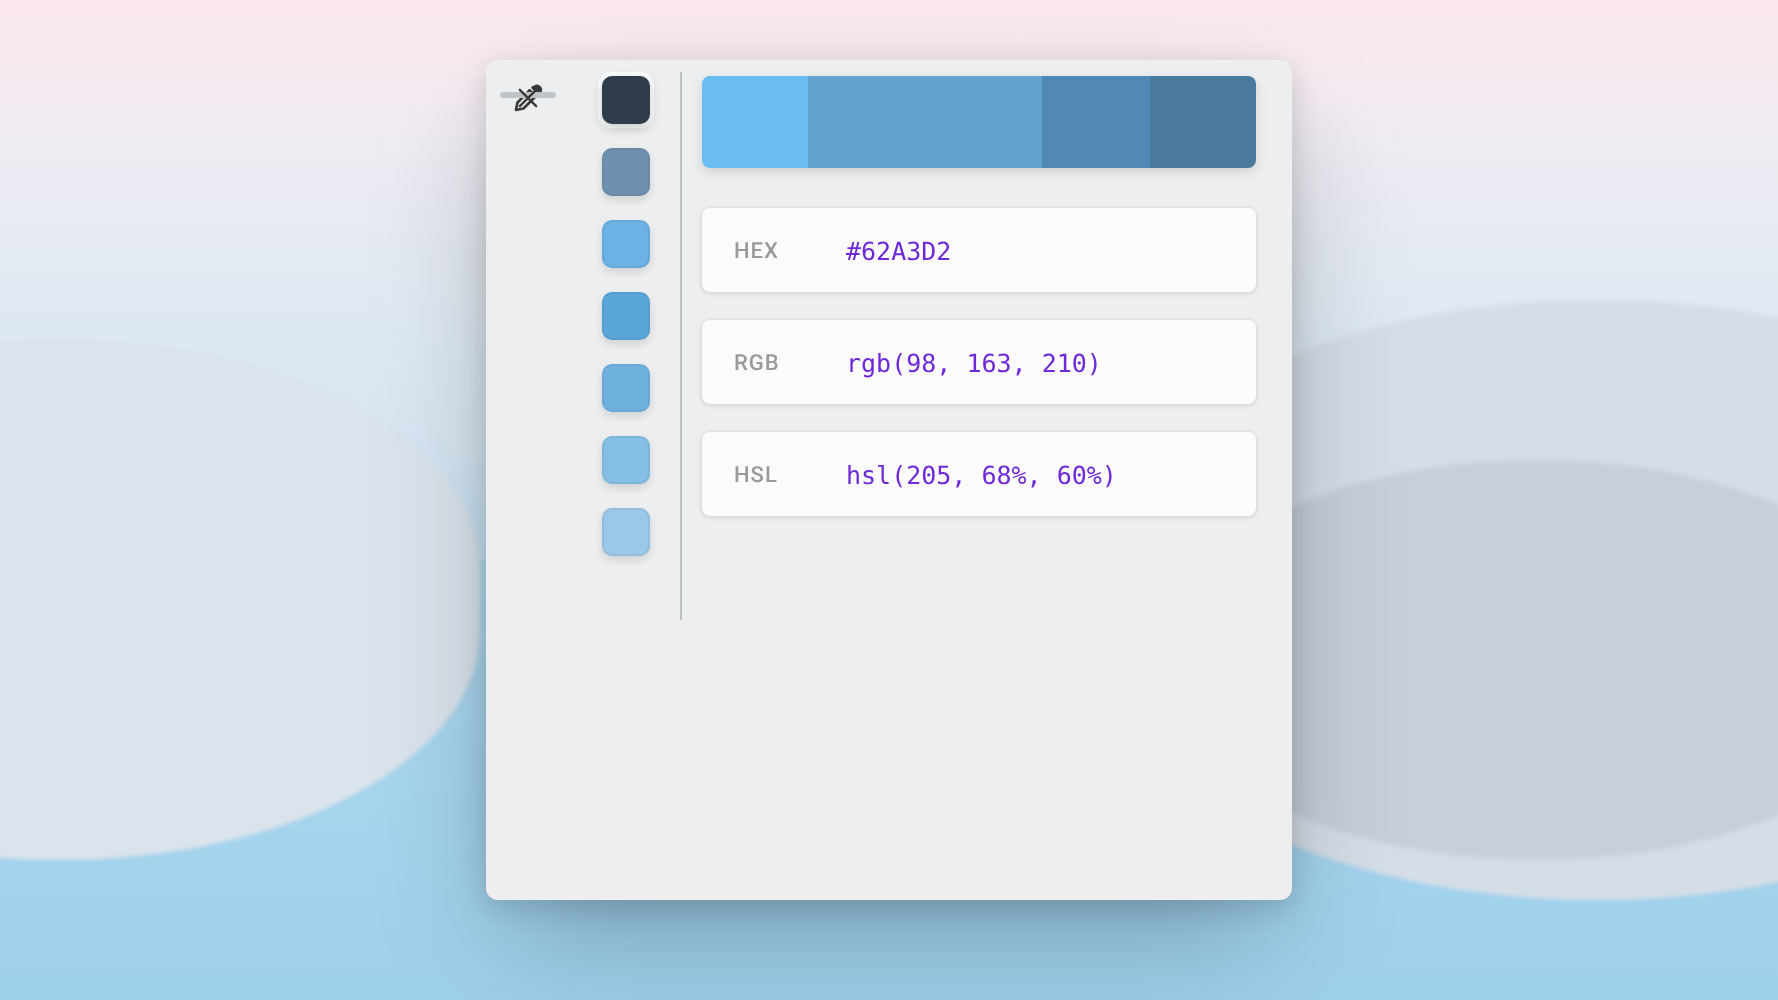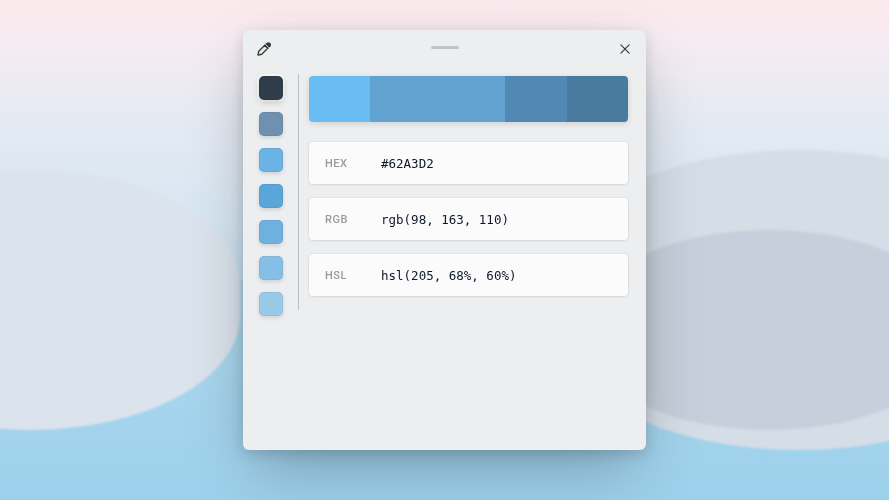--- a/index.html
+++ b/index.html
@@ -12,39 +12,39 @@
     
     .bg { position:absolute; inset:0; z-index:0; pointer-events:none; }
     .hill-l { position:absolute; left:-180px; top:170px; width:420px; height:260px; background:#dbe3ec; border-radius:50%/44%; filter:blur(1px); }
     .hill-r1 { position:absolute; right:-160px; top:150px; width:500px; height:300px; background:#d5dde7; border-radius:50%/44%; filter:blur(1px); }
     .hill-r2 { position:absolute; right:-60px; top:230px; width:360px; height:200px; background:#c6cfdb; border-radius:50%/44%; filter:blur(1px); }
     .water { position:absolute; left:0; right:0; bottom:0; height:220px; background:linear-gradient(180deg,#b0daf0 0%,#9dd0eb 100%); }
     .window {
       position:absolute; left:243px; top:30px; width:403px; height:420px;
       background:#eceeef; border-radius:6px;
       box-shadow:0 24px 60px -10px rgba(0,0,0,.28), 0 4px 14px rgba(0,0,0,.14);
-      display:flex; flex-direction:column; z-index:1;
+      display:flex; flex-direction:row; z-index:1;
     }
     .titlebar { height:38px; display:flex; align-items:center; padding:0 12px; position:relative; }
     .eyedrop { width:18px; height:18px; color:#3a3a3a; }
     .grip { position:absolute; left:50%; top:16px; transform:translateX(-50%); width:28px; height:3px; background:#bfc4c8; border-radius:2px; }
     .close { position:absolute; right:12px; top:10px; width:18px; height:18px; display:flex; align-items:center; justify-content:center; color:#3a3a3a; cursor:pointer; }
     .body { display:flex; flex:1; min-height:0; }
     .sidebar { width:56px; display:flex; flex-direction:column; align-items:center; gap:12px; padding-top:8px; position:relative; }
     .sidebar::after { content:""; position:absolute; right:0; top:6px; bottom:140px; width:1px; background:#9aa0a4; opacity:.6; }
     .swatch { width:24px; height:24px; border-radius:5px; cursor:pointer; box-shadow:inset 0 0 0 1px rgba(0,0,0,.05), 0 2px 4px rgba(0,0,0,.12); }
     .swatch.sel { box-shadow:0 2px 6px rgba(0,0,0,.22), 0 0 0 2px rgba(255,255,255,.9); }
     .main { flex:1; padding:8px 18px 18px 10px; display:flex; flex-direction:column; gap:20px; }
     .shadebar { height:46px; border-radius:4px; display:flex; overflow:hidden; box-shadow:0 2px 6px rgba(0,0,0,.12); }
     .shade { flex:1; }
     .shade.wide { flex:2.2; }
     .rows { display:flex; flex-direction:column; gap:14px; }
     .row { background:#fbfbfb; border-radius:4px; height:42px; display:flex; align-items:center; padding:0 16px; gap:26px; box-shadow:0 1px 3px rgba(0,0,0,.08), 0 0 0 1px rgba(0,0,0,.03); }
     .lab { font-size:11px; letter-spacing:.5px; color:#9a9a9a; font-weight:500; width:30px; }
-    .val { font-family: ui-monospace, "SF Mono", Menlo, Consolas, monospace; font-size:12.5px; color:#0f172a; }
+    .val { font-family: ui-monospace, "SF Mono", Menlo, Consolas, monospace; font-size:12.5px; color:#6d28d9; }
   </style>
 </head>
 <body>
 
 <div class="bg">
   <div class="water"></div>
   <div class="hill-l"></div>
   <div class="hill-r1"></div>
   <div class="hill-r2"></div>
 </div>
@@ -85,21 +85,21 @@
           <div class="shade" style="background: rgb(81, 137, 180);"></div>
           <div class="shade" style="background: rgb(74, 122, 157);"></div>
         </div>
       <div class="rows">
         <div class="row">
           <span class="lab">HEX</span>
           <span class="val">#62A3D2</span>
         </div>
         <div class="row">
           <span class="lab">RGB</span>
-          <span class="val">rgb(98, 163, 110)</span>
+          <span class="val">rgb(98, 163, 210)</span>
         </div>
         <div class="row">
           <span class="lab">HSL</span>
           <span class="val">hsl(205, 68%, 60%)</span>
         </div>
       </div>
     </div>
   </div>
 
 </div>

